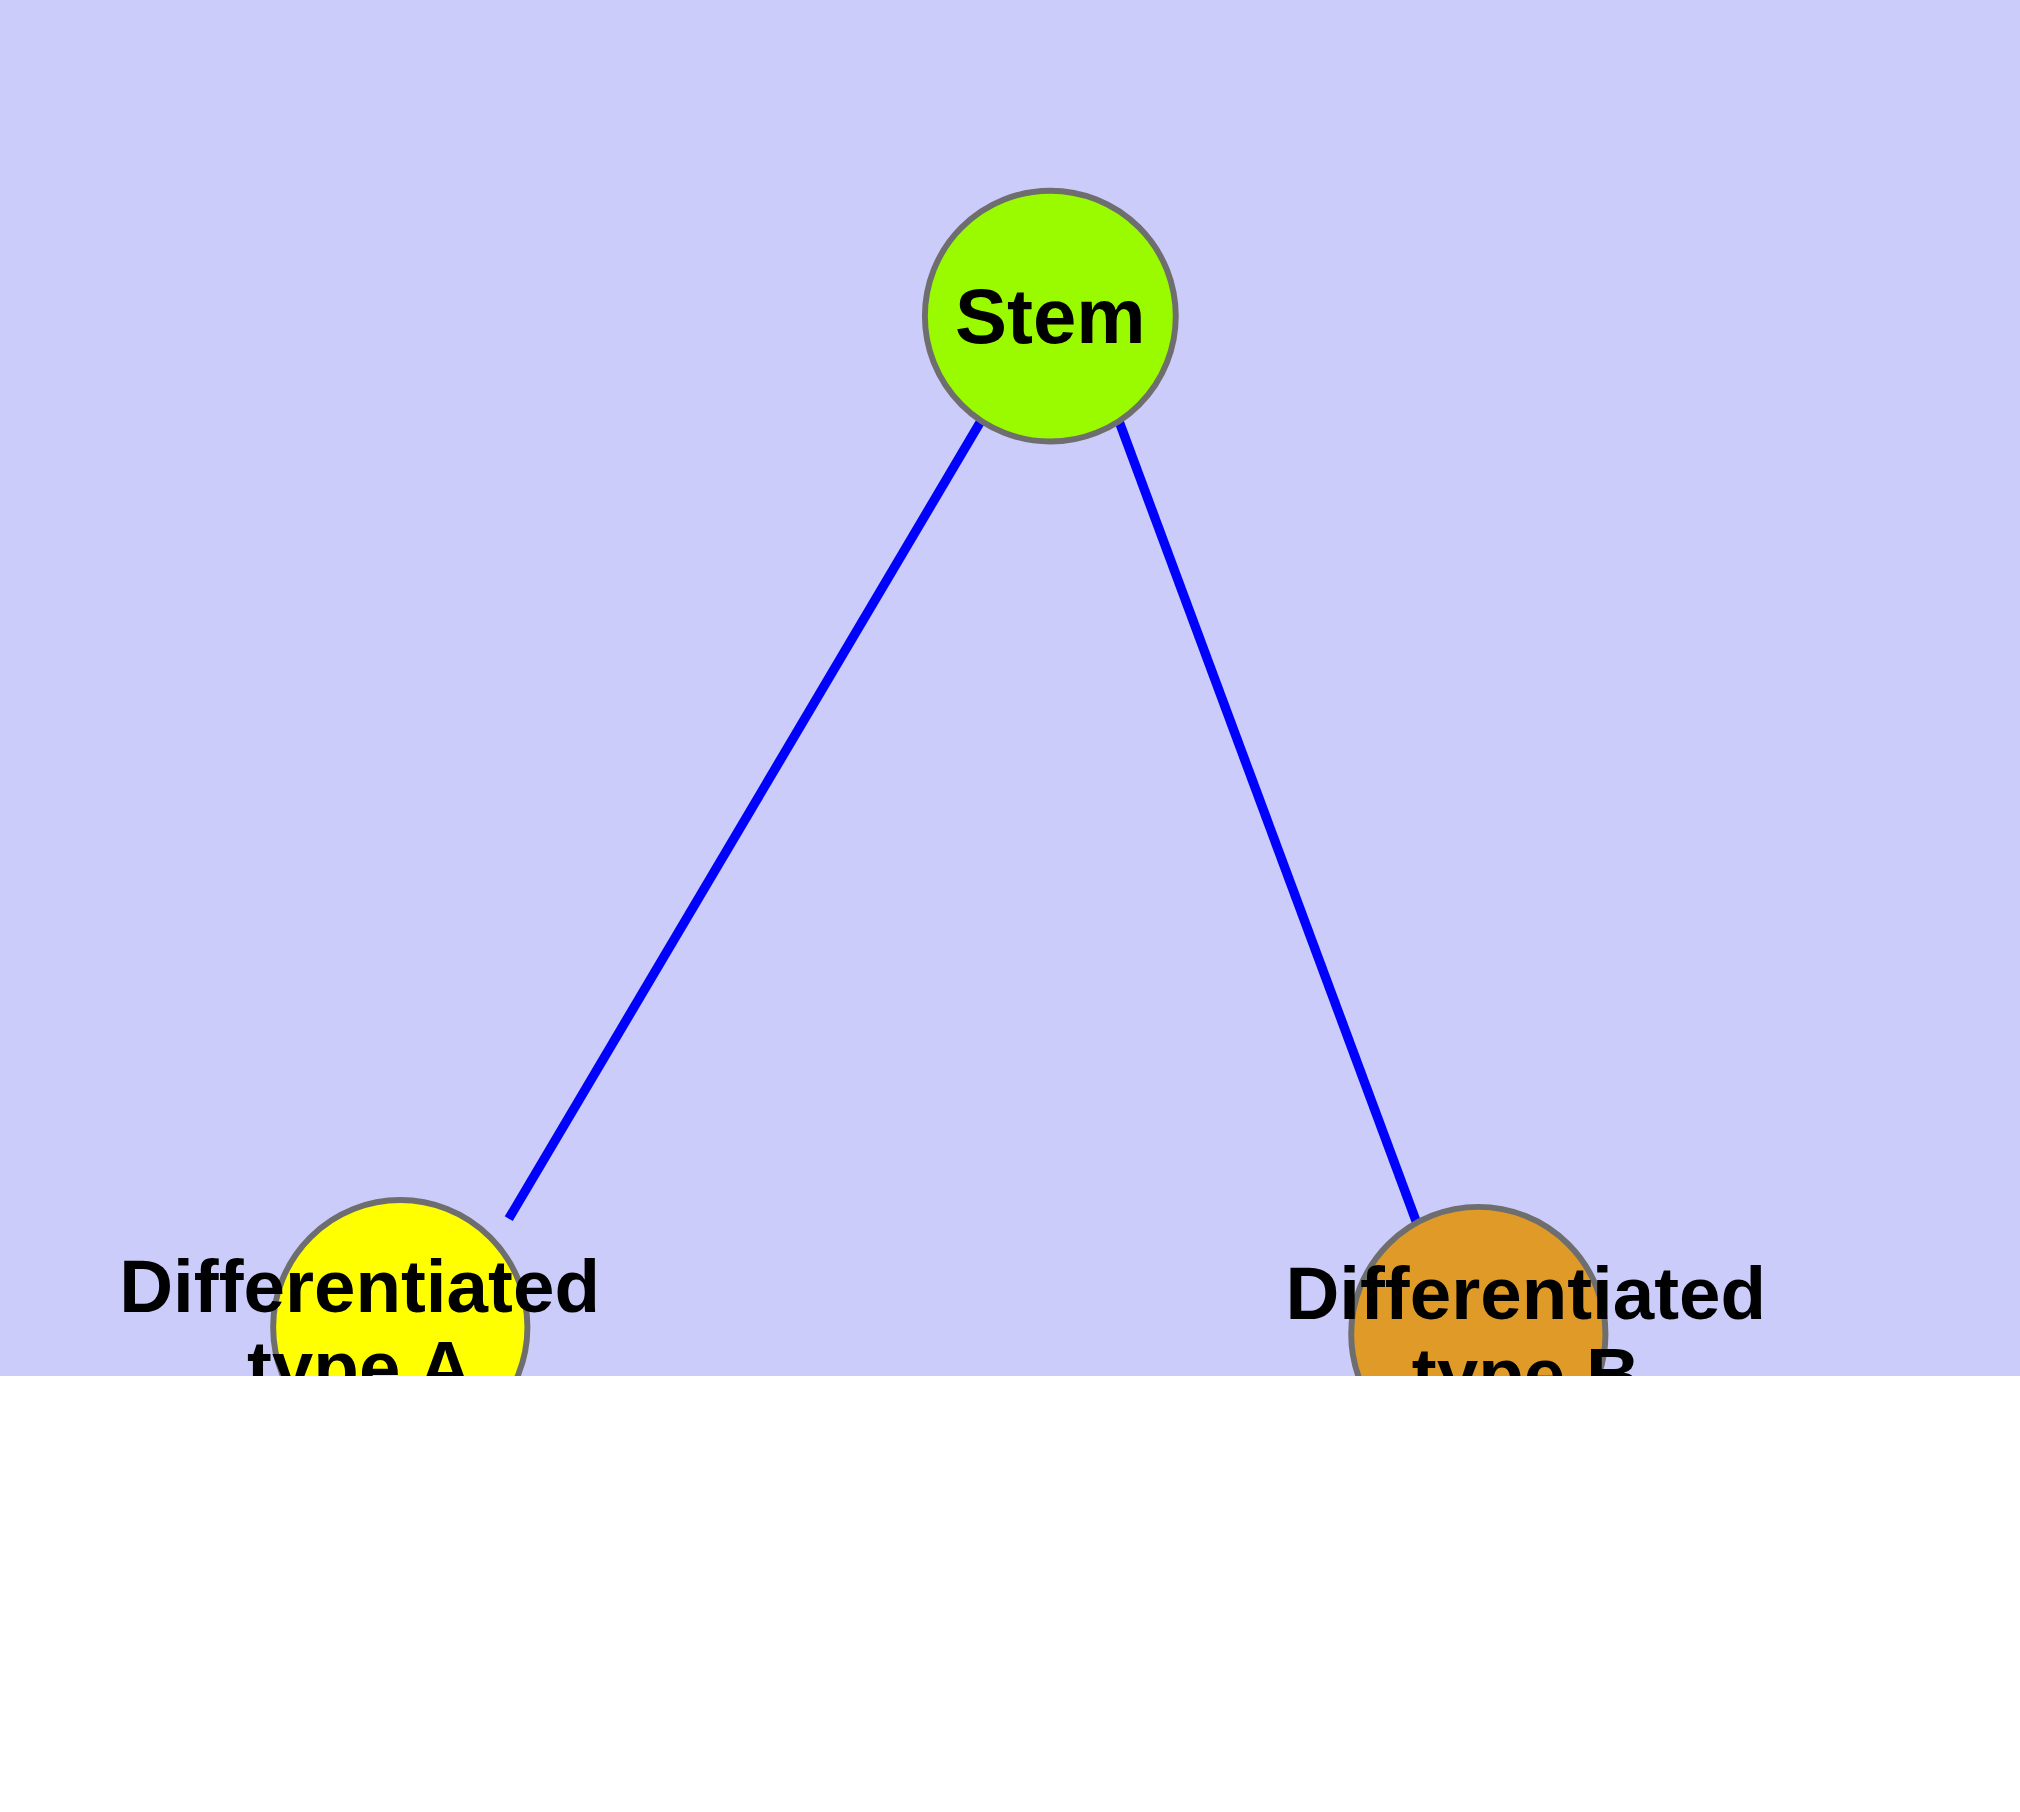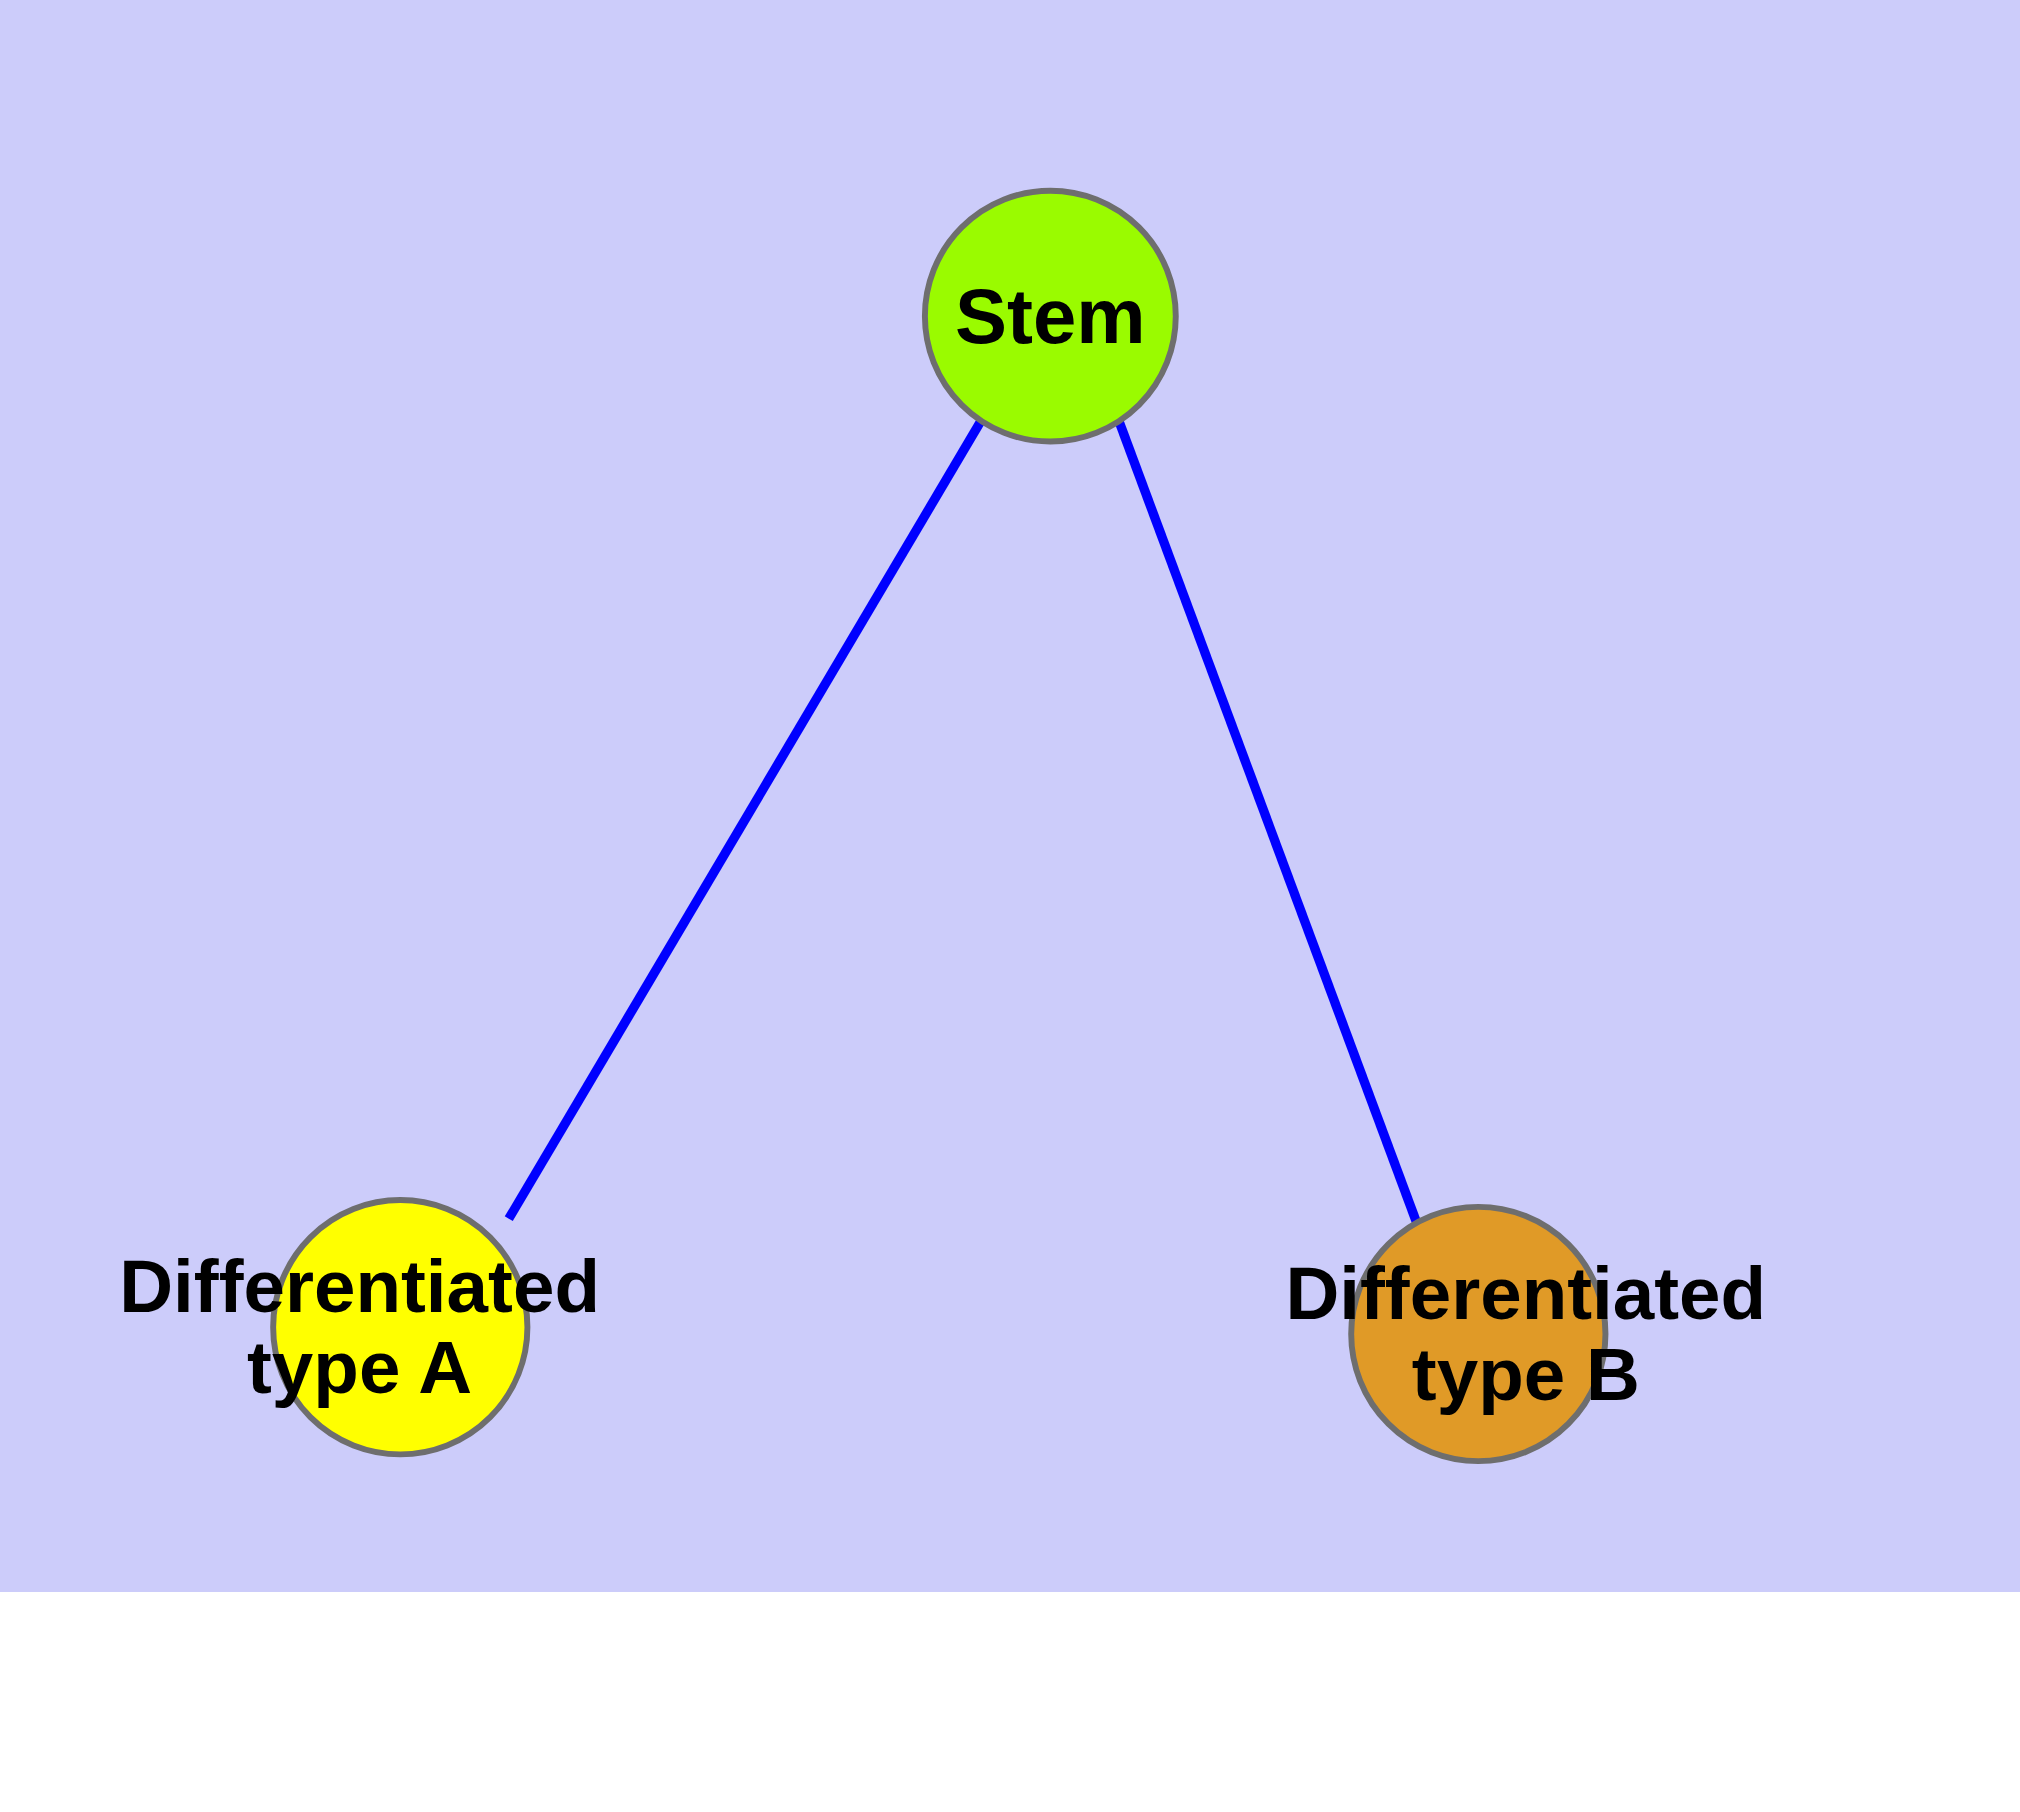--- a/index.html
+++ b/index.html
@@ -25,21 +25,21 @@
   .node-label {
     font-family: "Liberation Sans", sans-serif;
     font-weight: bold;
     fill: #000000;
     paint-order: normal;
   }
 </style>
 </head>
 <body>
 
-<div id="canvas" style="width: 2021px; height: 1592px; background: rgb(204, 204, 250);">
+<div id="canvas" style="width: 2021px; height: 1376px; background: rgb(204, 204, 250);">
   <svg id="graph-svg" viewBox="0 0 2384 2138" style="width: 2021px; height: 1812px;">
 
     <rect id="bg-rect" x="0" y="0" width="2384" height="2138" fill="#ccccfa"></rect>
 
     <g id="edges-group">
       <line id="edge-stem-a" x1="1157" y1="497" x2="600" y2="1438" stroke="#0000ff" stroke-width="11" stroke-linecap="butt"></line>
       <line id="edge-stem-b" x1="1320" y1="497" x2="1671" y2="1442" stroke="#0000ff" stroke-width="11" stroke-linecap="butt"></line>
     </g>
 
     <g id="nodes-group">

